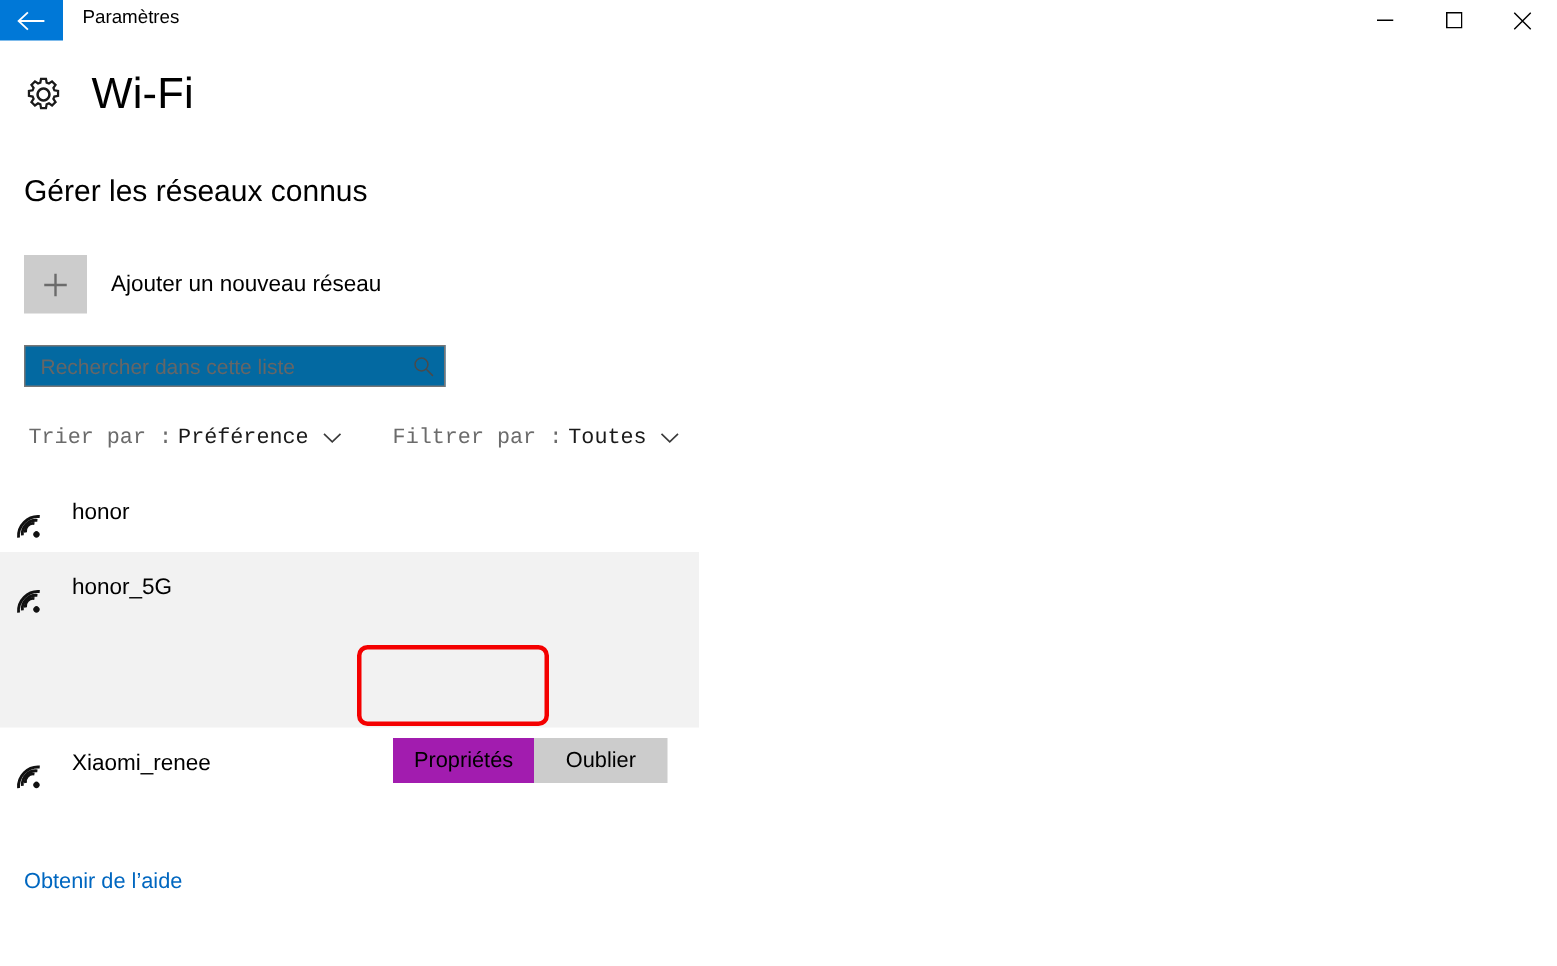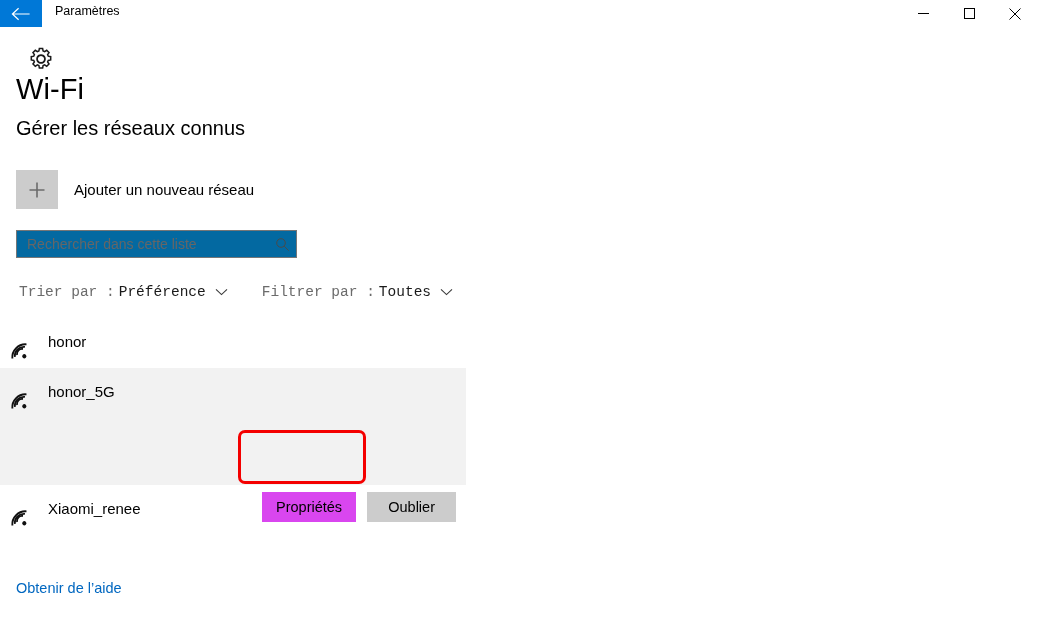--- a/index.html
+++ b/index.html
@@ -62,21 +62,20 @@
   }
   .win-btn svg { display: block; }
 
   
   .page-header {
     position: absolute;
     top: 46px;
     left: 16px;
     display: flex;
     align-items: center;
-    flex-direction: column;
   }
   .gear-icon {
     width: 26px;
     height: 26px;
     display: block;
     margin-right: 19px;
   }
   .page-title {
     font-size: 29px;
     font-weight: 300;
@@ -240,22 +239,22 @@
     padding: 0 14px;
     border: 0;
     background: #cccccc;
     font-family: "Liberation Sans", sans-serif;
     font-size: 14.5px;
     color: #000;
     line-height: 30px;
     cursor: pointer;
     box-sizing: border-box;
   }
-  .action-button.hovered { background: #d946ef; }
-  .action-button + .action-button { margin-left: 11px; }
+  .action-button.hovered { background: #a21caf; }
+  .action-button + .action-button { }
 
   
   .annotation-box {
     position: absolute;
     left: 238px;
     top: 430px;
     width: 128px;
     height: 54px;
     border: 3px solid #f40000;
     border-radius: 7px;

